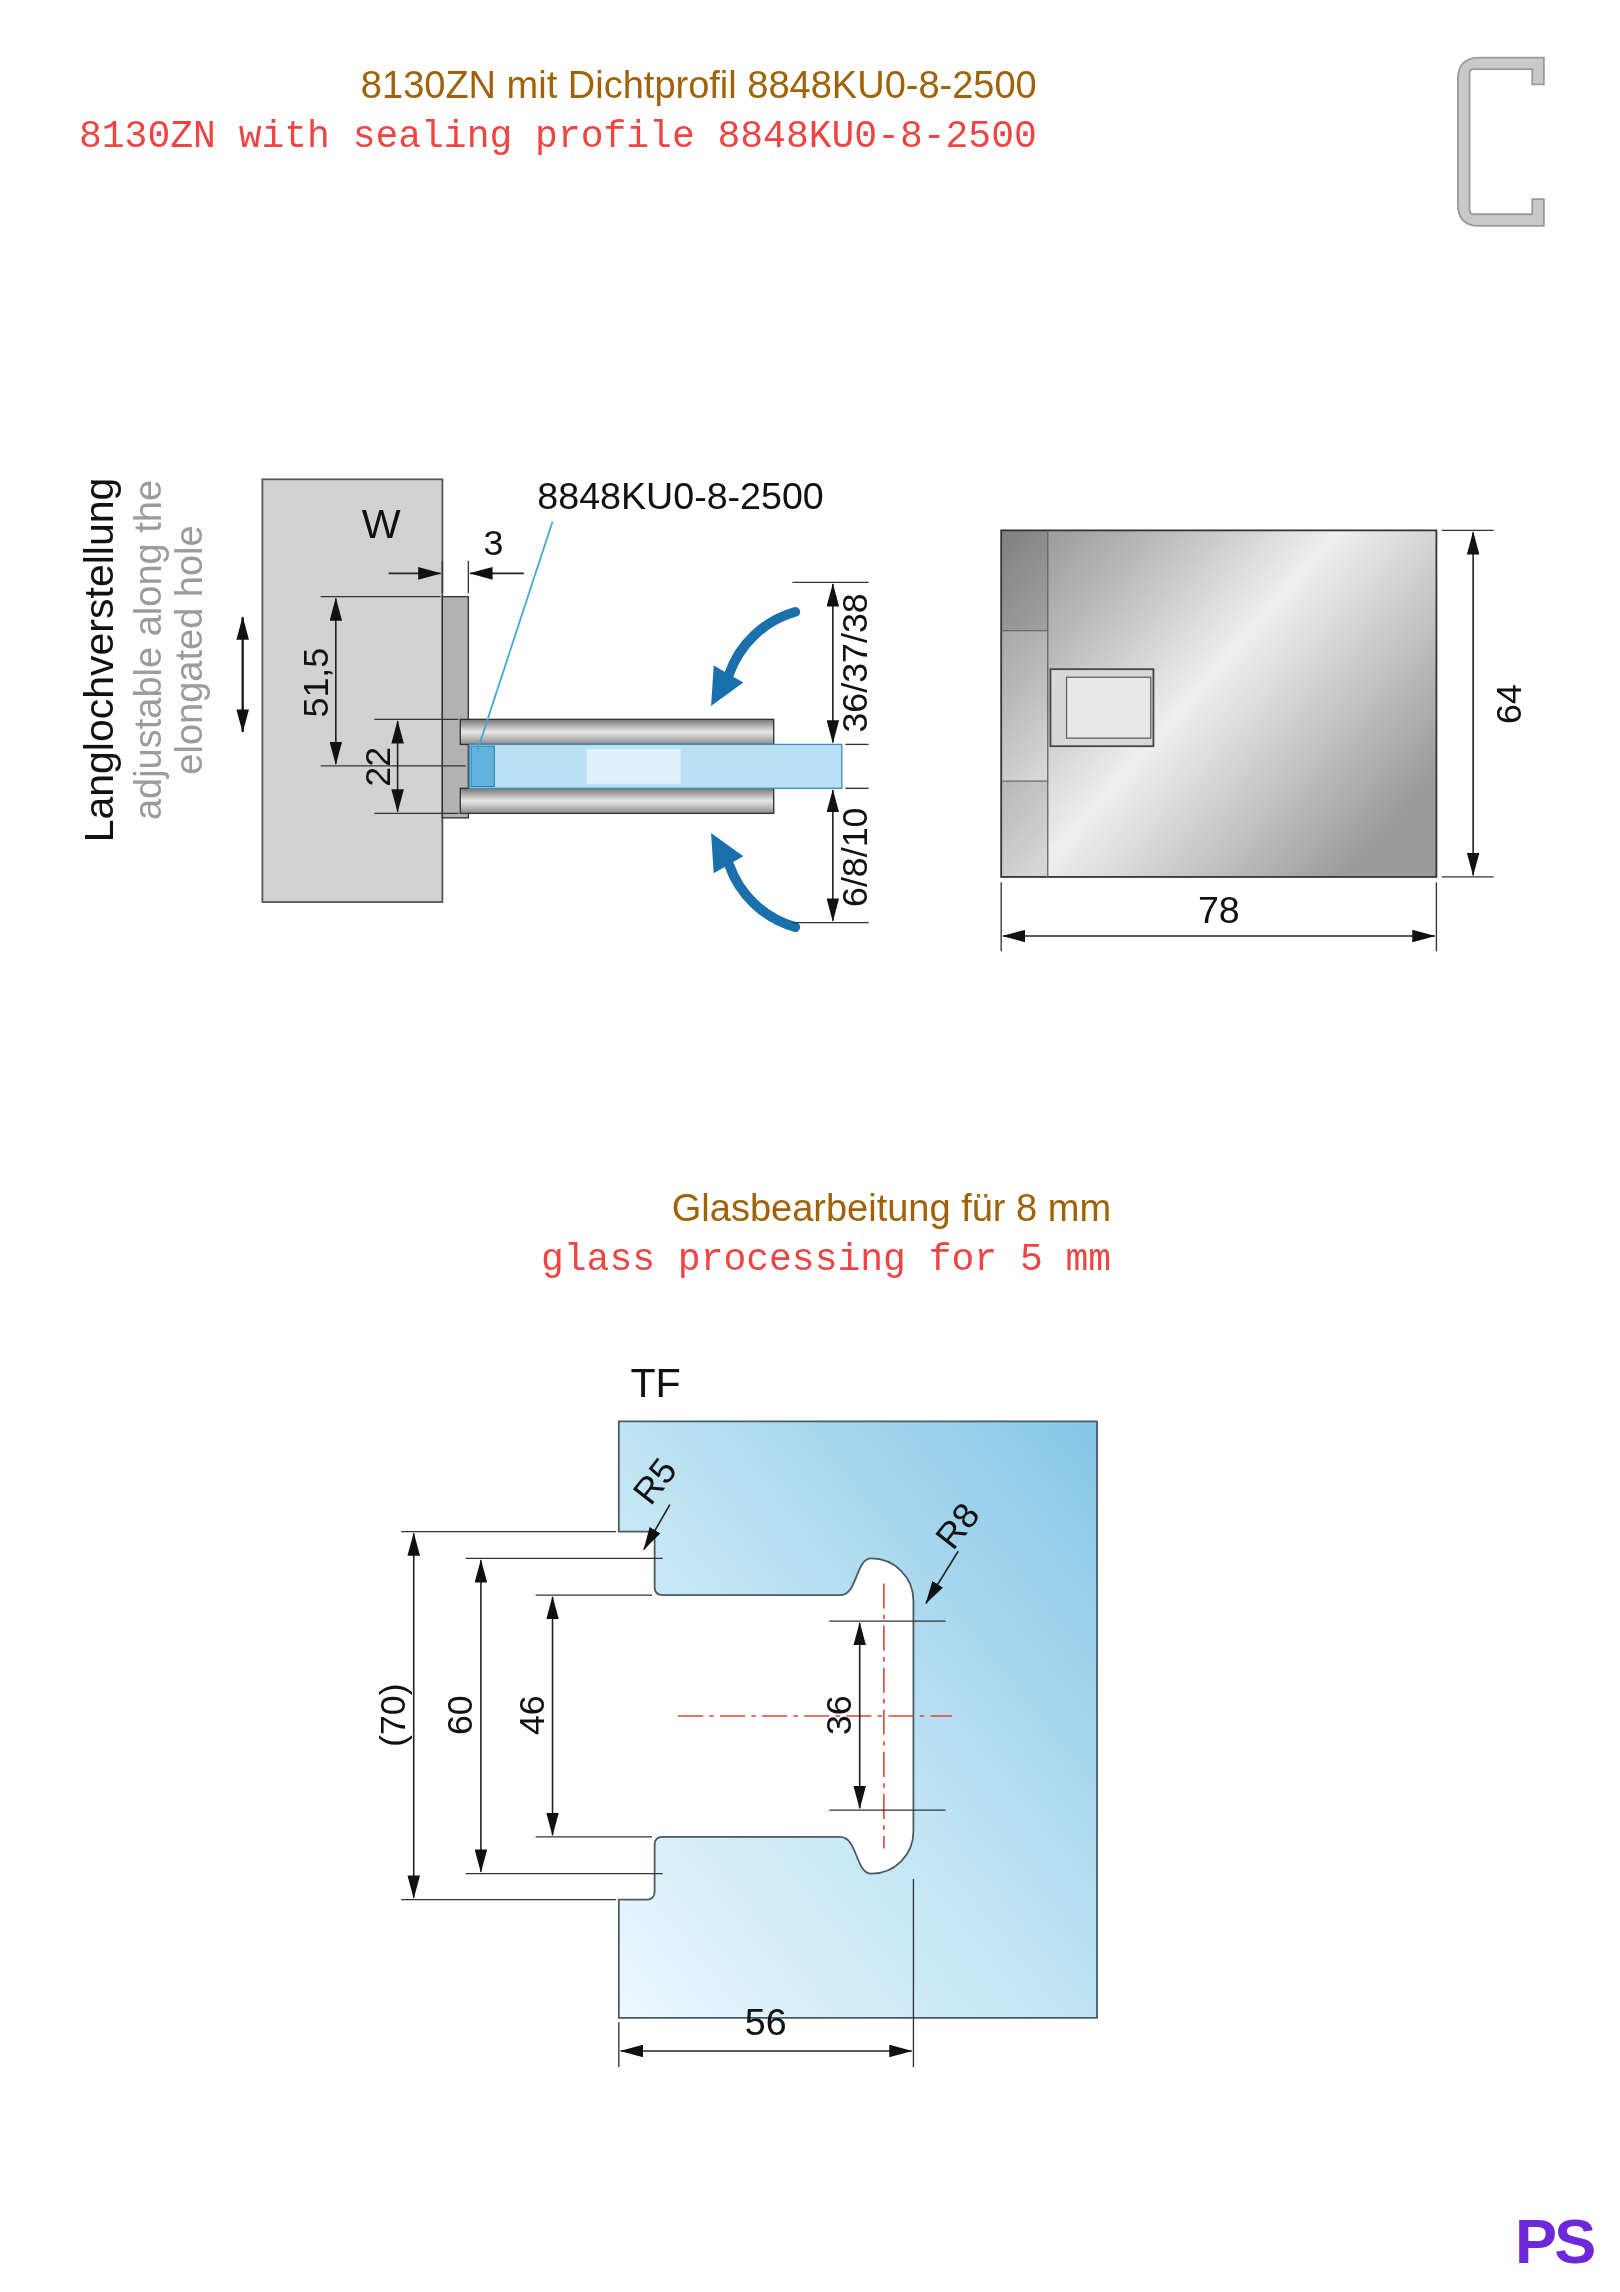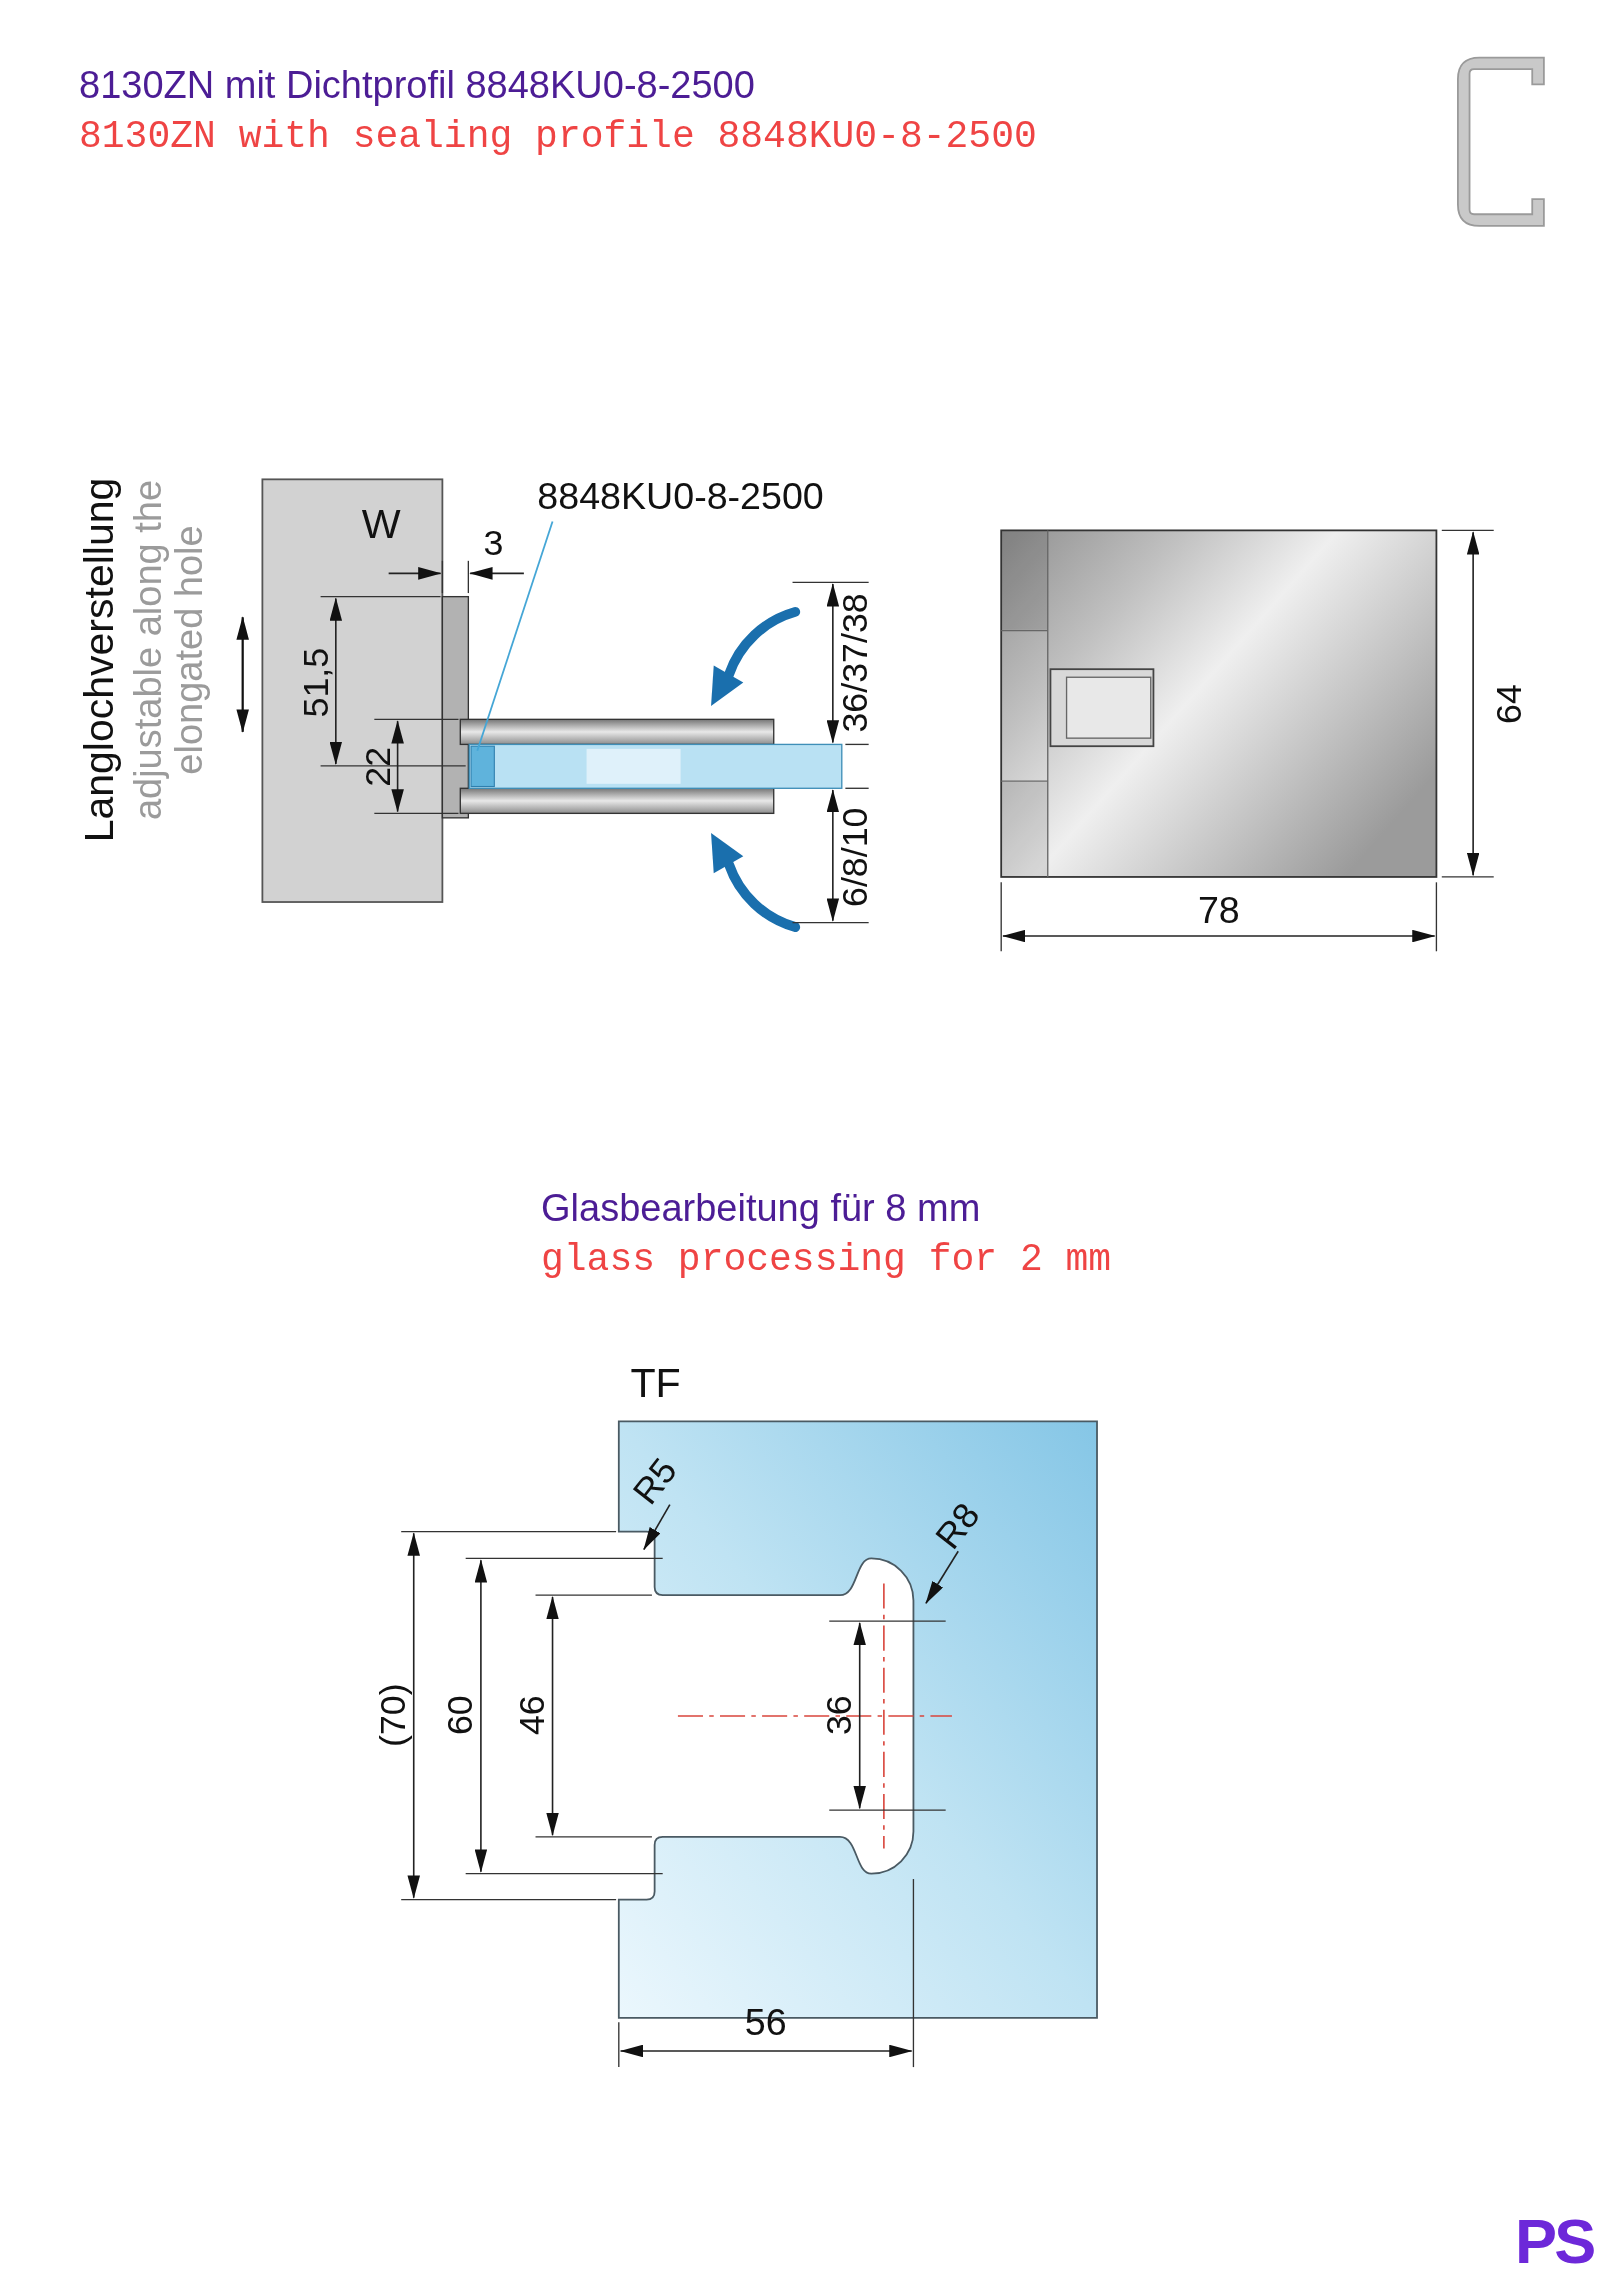--- a/index.html
+++ b/index.html
@@ -1,21 +1,21 @@
 <!DOCTYPE html>
 <html style="font-size:14.3px"><head>
 <meta charset="utf-8">
 <style>
   html,body { margin:0; padding:0; }
   body {
     width:1620px; height:2293px; position:relative; background:#ffffff;
     font-family:"Liberation Sans", sans-serif; overflow:hidden;
   }
   .abs { position:absolute; }
-  .t1 { font-size:38px; color:#4c1d95; line-height:1.38; white-space:nowrap; }
+  .t1 { font-size:38px; color:#a16207; line-height:1.38; white-space:nowrap;text-align:right; }
   .t2 { font-size:38px; color:#ef4444; line-height:1.38; white-space:nowrap;font-family:Liberation Mono, monospace; }
   .vert {
     position:absolute; white-space:nowrap;
     transform:translate(-50%,-50%) rotate(-90deg);
   }
   .vde { font-size:41px; color:#111111; }
   .ven { font-size:38px; color:#9b9b9b; }
   .logo {
     position:absolute; left:1515px; top:2205px;
     font-size:63px; font-weight:bold; color:#6d28d9; letter-spacing:-2.7px;
@@ -35,21 +35,21 @@
   <div class="t1">8130ZN mit Dichtprofil 8848KU0-8-2500</div>
   <div class="t2">8130ZN with sealing profile 8848KU0-8-2500</div>
 </div>
 
 <div class="vert vde" style="left:99px; top:660px;">Langlochverstellung</div>
 <div class="vert ven" style="left:148px; top:650px;">adjustable along the</div>
 <div class="vert ven" style="left:189px; top:650px;">elongated hole</div>
 
 <div class="abs" style="left:541px; top:1182px;">
   <div class="t1">Glasbearbeitung für 8 mm</div>
-  <div class="t2">glass processing for 2 mm</div>
+  <div class="t2">glass processing for 5 mm</div>
 </div>
 
 <div class="logo">PS</div>
 
 <svg width="1620" height="2293" style="position:absolute; left:0; top:0;" viewBox="0 0 1809 2560">
   <defs>
     <marker id="arr" viewBox="0 0 26 14" refX="25" refY="7" markerWidth="26" markerHeight="14" orient="auto-start-reverse" markerUnits="userSpaceOnUse">
       <path d="M0,0 L26,7 L0,14 Z" fill="#111111"></path>
     </marker>
     <linearGradient id="metal" x1="0" y1="0" x2="1" y2="0.7">

